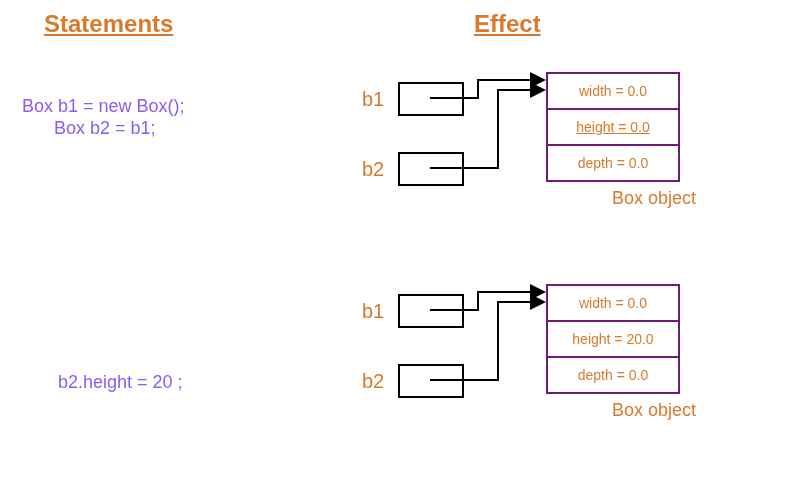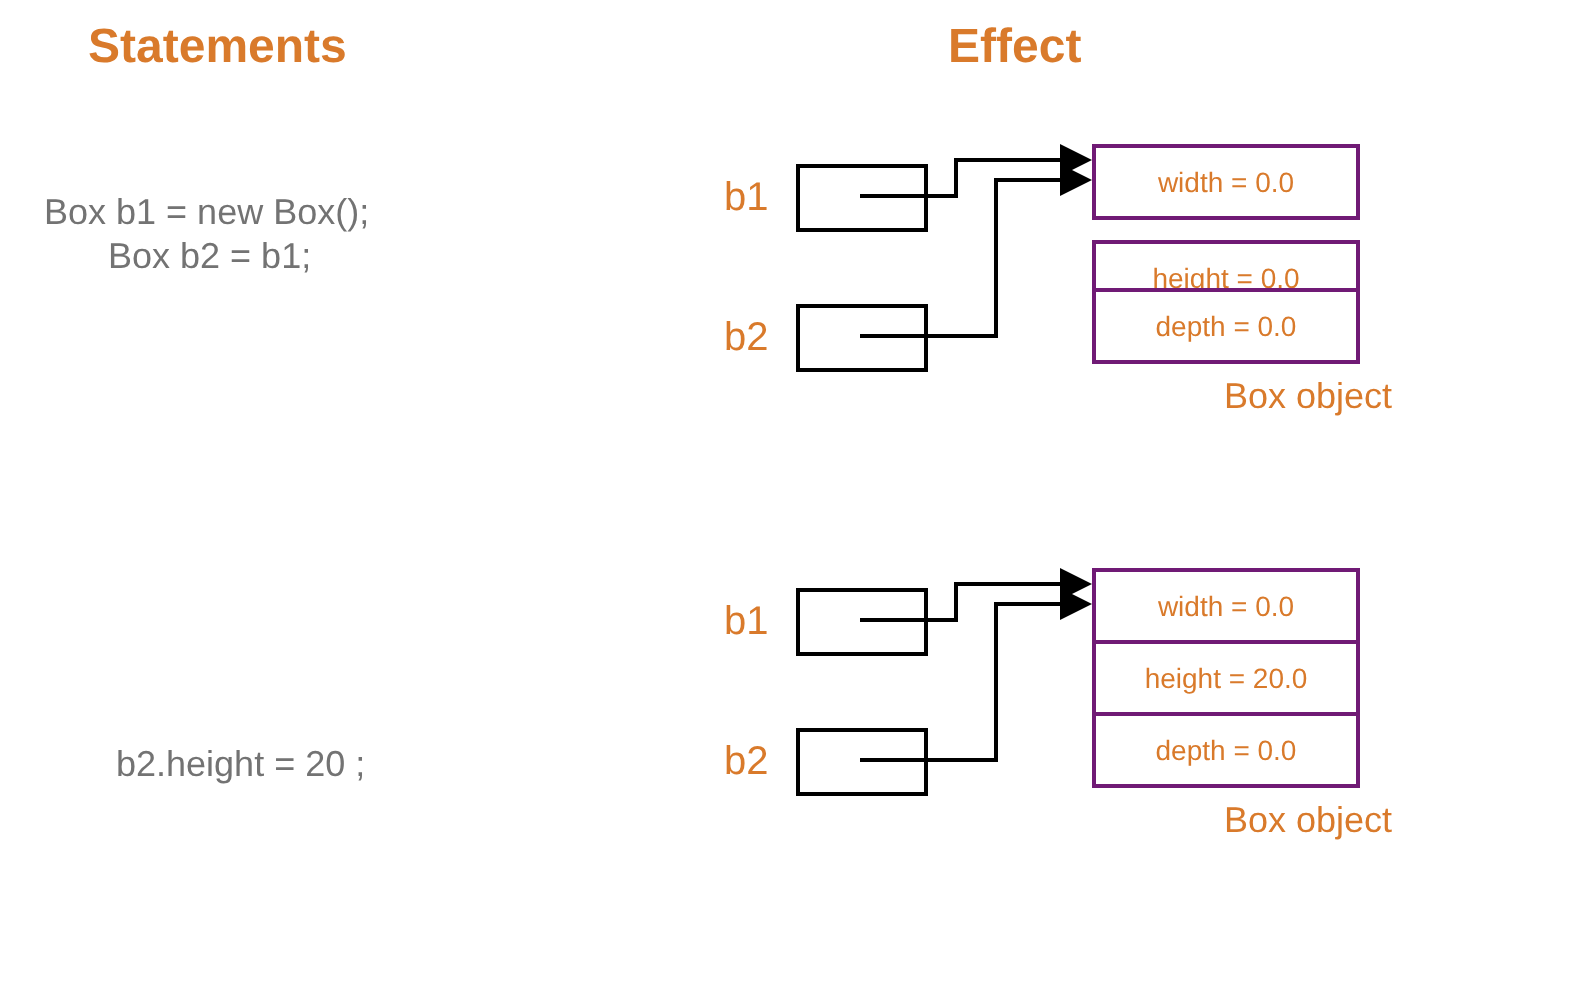--- a/index.html
+++ b/index.html
@@ -5,24 +5,25 @@
   html,body{margin:0;padding:0;}
   body{
     width:791px;height:503px;
     font-family:Arial,Helvetica,sans-serif;
     background:#fff;color:#d97a2b;
     position:relative;
   }
   .heading{
     position:absolute;
     font-size:24px;font-weight:700;
+    text-decoration:underline;
     color:#d97a2b;
   }
   .code-line{
-    position:absolute;font-size:18px;color:#737373;
+    position:absolute;font-size:18px;color:#8b5cf6;
     white-space:nowrap;
   }
   .ref-label{
     position:absolute;font-size:20px;color:#d97a2b;
   }
   .ref-box{
     position:absolute;width:62px;height:30px;
     border:2px solid #000;background:#fff;
   }
   .field-cell{
@@ -45,21 +46,21 @@
 <div class="code-line" style="left:22px;top:96px;">Box b1 = new Box();</div>
 <div class="code-line" style="left:54px;top:118px;">Box b2 = b1;</div>
 
 <div class="ref-label" style="left:362px;top:88px;">b1</div>
 <div class="ref-box" style="left:398px;top:82px;"></div>
 
 <div class="ref-label" style="left:362px;top:158px;">b2</div>
 <div class="ref-box" style="left:398px;top:152px;"></div>
 
 <div class="field-cell" style="left:546px;top:72px;">width = 0.0</div>
-<div class="field-cell" style="left:546px;top:120px;">height = 0.0</div>
+<div class="field-cell" style="left:546px;top:108px;text-decoration:underline;">height = 0.0</div>
 <div class="field-cell" style="left:546px;top:144px;">depth = 0.0</div>
 
 <div class="obj-label" style="left:568px;top:188px;">Box object</div>
 
 <svg class="arrows" width="791" height="503">
   <defs>
     <marker id="ah1" markerWidth="8" markerHeight="8" refX="7" refY="4" orient="auto">
       <path d="M0,0 L8,4 L0,8 Z" fill="#000"></path>
     </marker>
   </defs>

